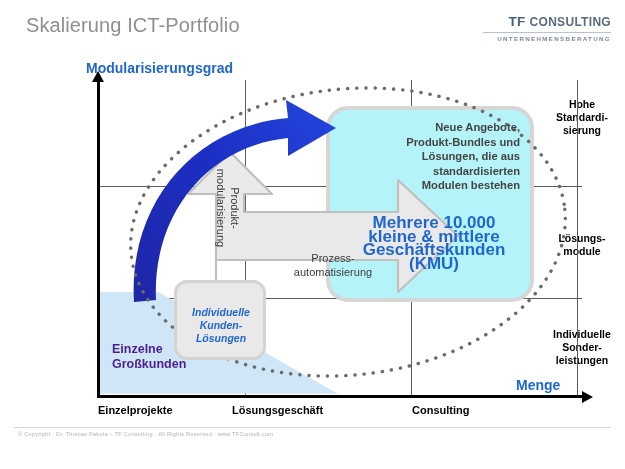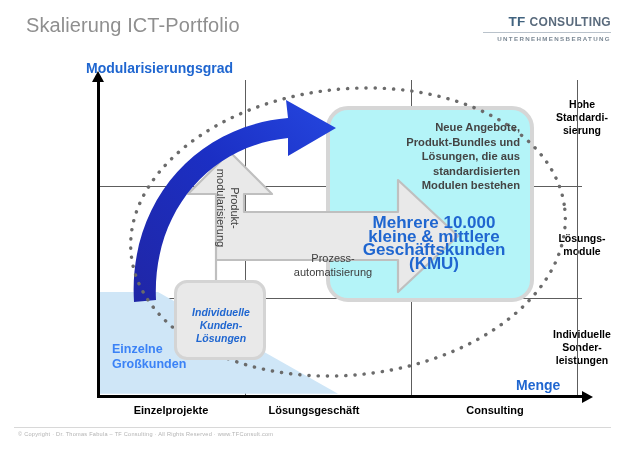--- a/index.html
+++ b/index.html
@@ -108,41 +108,40 @@
   #y-label-1 { top: 216px; margin-top: 16px; }
   #y-label-2 { top: 328px; }
 
   
   .x-label {
     position: absolute;
     top: 404px;
     font-size: 11px;
     font-weight: 700;
     color: #000;
-    text-align: center;
     white-space: nowrap;
   }
   #x-label-0 { left: 98px;  width: 146px; }
   #x-label-1 { left: 232px; width: 164px; }
   #x-label-2 { left: 412px; width: 166px; }
 
   
   #legacy-wedge {
     position: absolute;
     left: 0px; top: 208px;
     width: 240px; height: 106px;
     background: #cfe6f7;
     clip-path: polygon(0% 0%, 25% 0%, 100% 96%, 0% 96%);
   }
   #legacy-label {
     position: absolute;
     left: 14px; top: 258px;
     font-size: 12.5px;
     font-weight: 700;
-    color: #3b82f6;
+    color: #4c1d95;
     line-height: 15px;
   }
 
   
   #target-box {
     position: absolute;
     left: 228px; top: 22px;
     width: 208px; height: 196px;
     background: #b4f4f8;
     border: 4px solid #d6d6d6;

